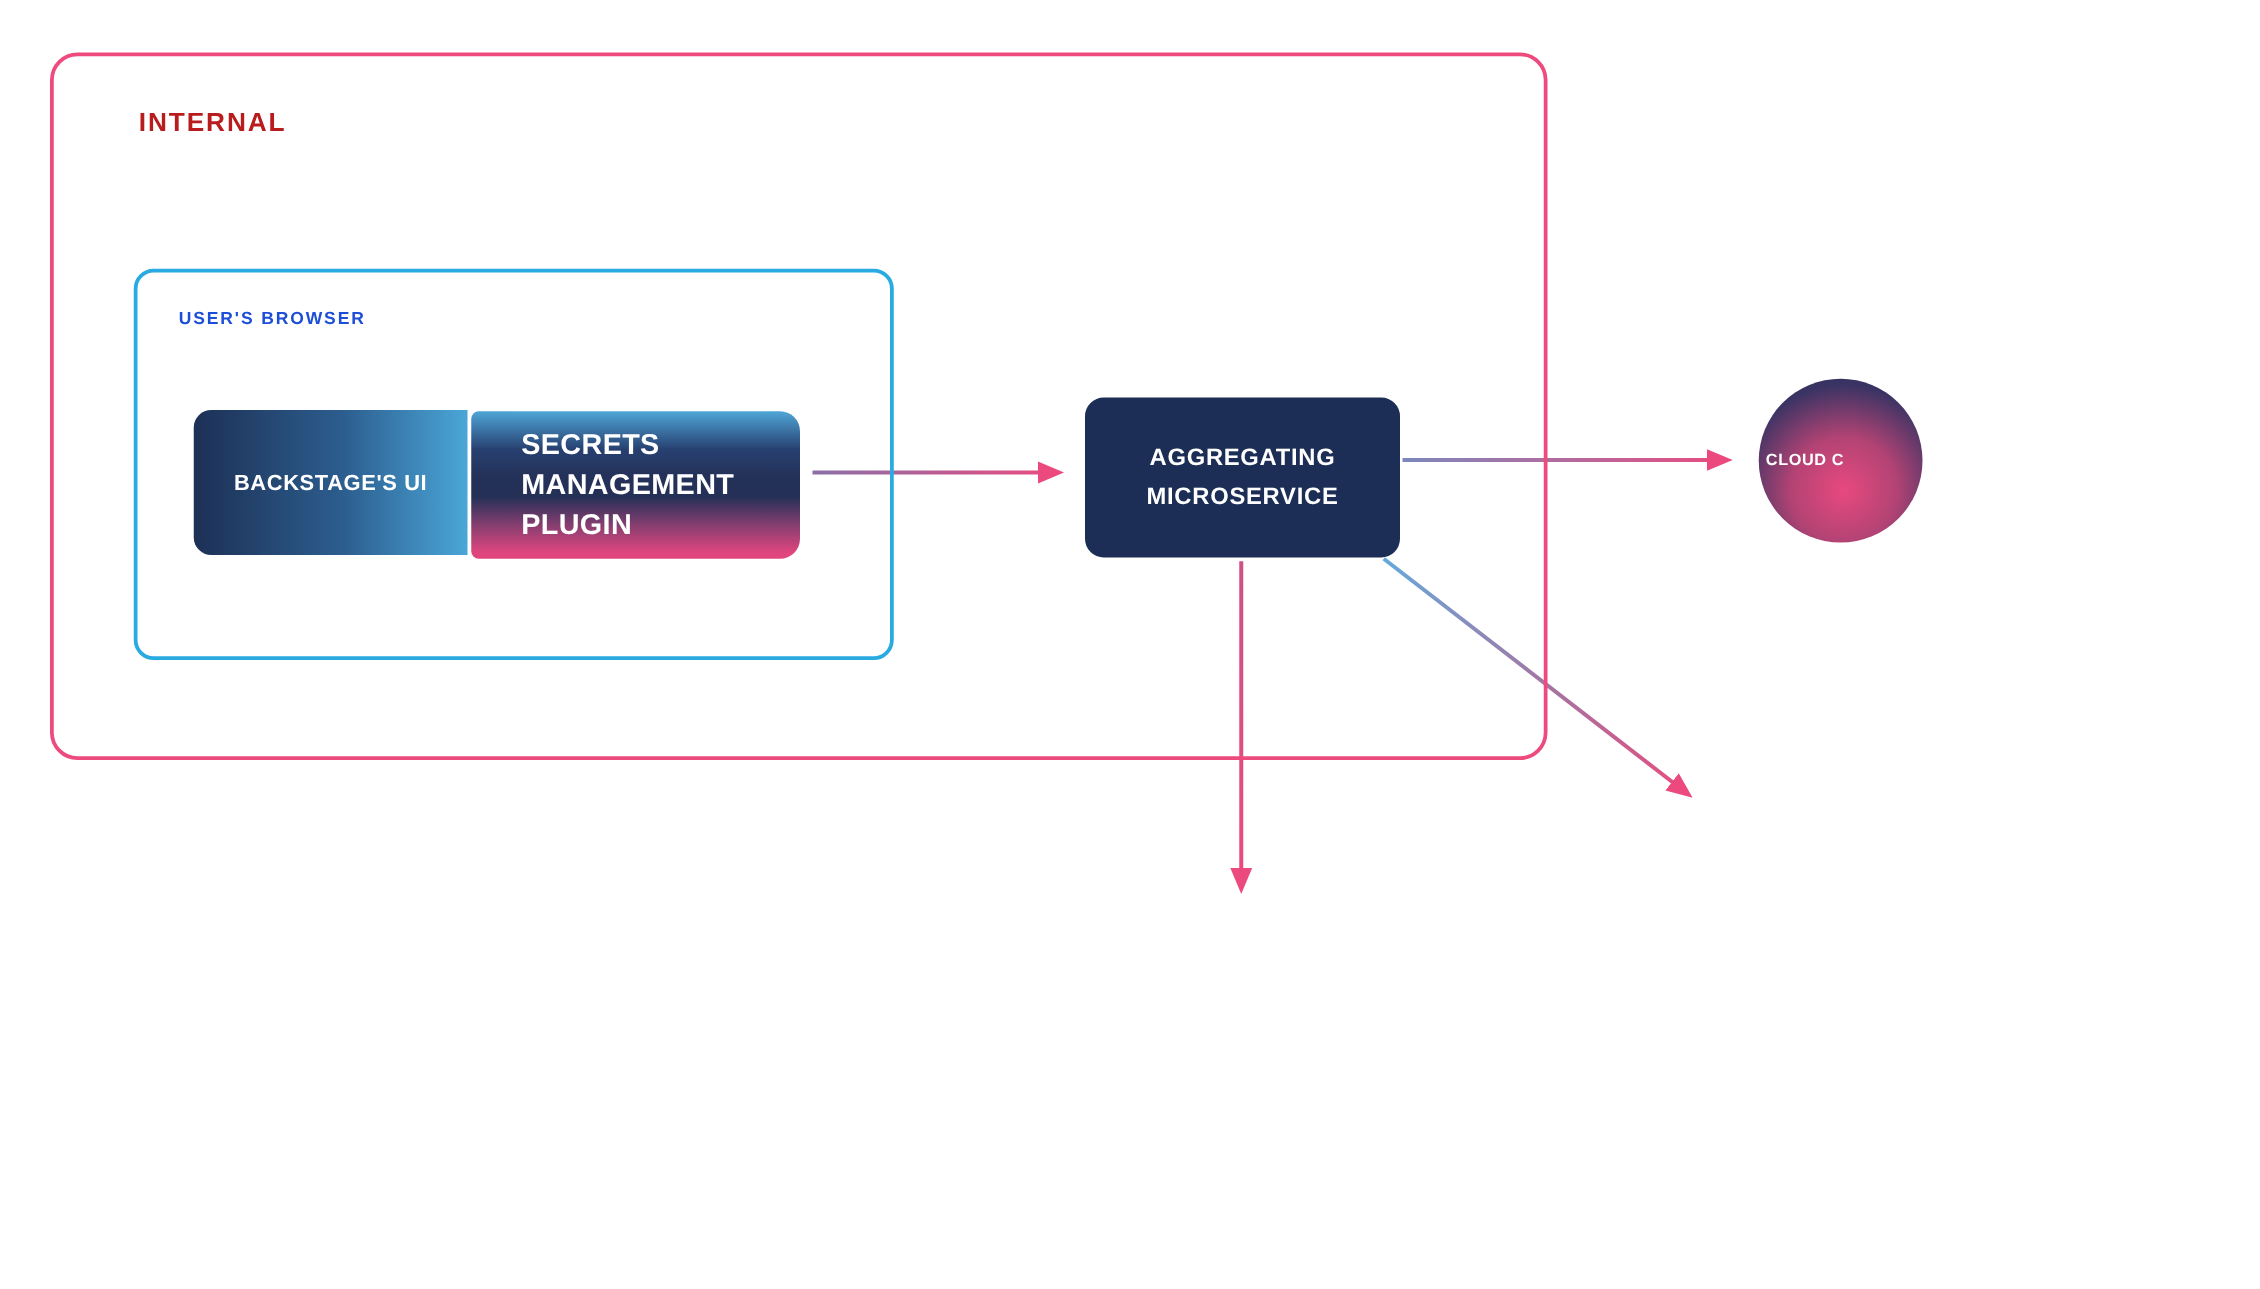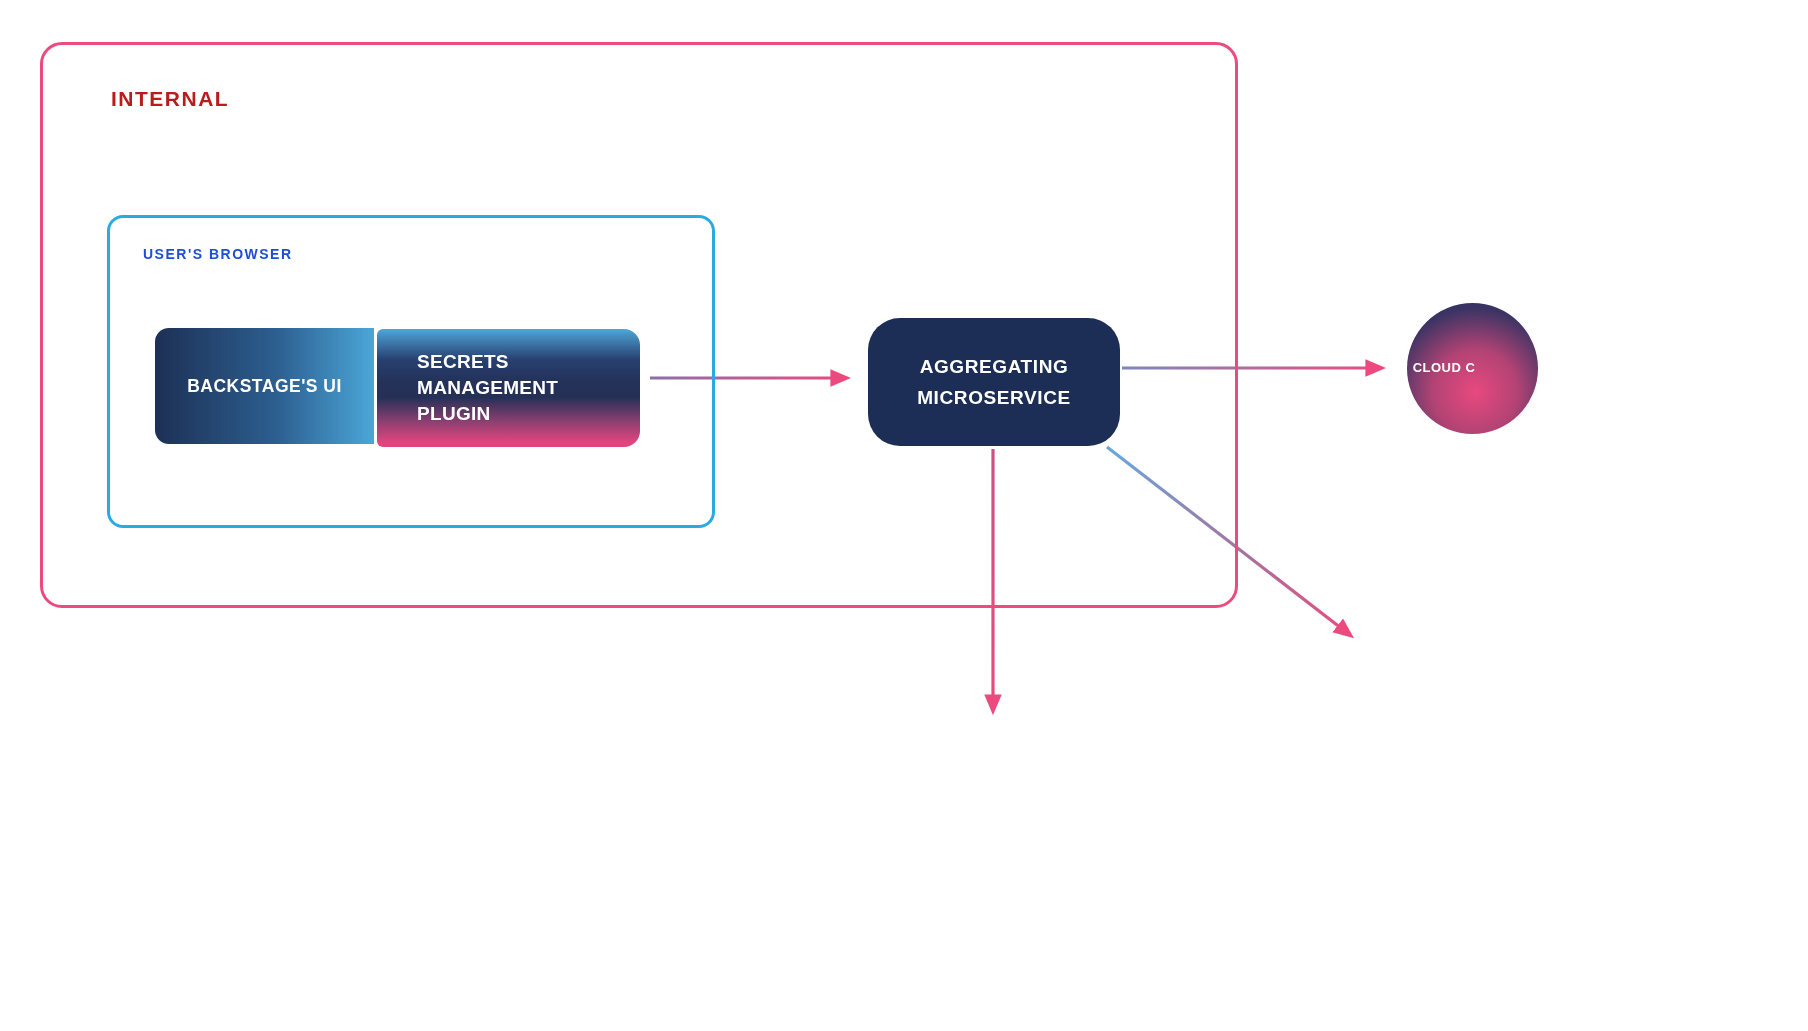--- a/index.html
+++ b/index.html
@@ -45,29 +45,29 @@
     border-radius: 14px 0 0 14px;
     justify-content: center;
     font-size: 17.5px;
     letter-spacing: 0.5px;
   }
   .node-plugin {
     left: 377px; top: 329px; width: 263px; height: 118px;
     background: linear-gradient(180deg, #4FA6D8 0%, #274070 26%, #243158 45%, #253057 58%, #8A3F71 78%, #E0457D 96%);
     border-radius: 6px 16px 16px 6px;
     padding-left: 40px;
-    font-size: 19px;
+    font-size: 23px;
     line-height: 1.38;
     letter-spacing: 0.3px;
   }
   .node-plugin .node-label { width: 175px; }
   .node-aggregating {
     left: 868px; top: 318px; width: 252px; height: 128px;
     background: #1C2E55;
-    border-radius: 32px;
+    border-radius: 15px;
     justify-content: center;
     text-align: center;
     font-size: 19px;
     line-height: 1.65;
     letter-spacing: 0.6px;
   }
   .node-aggregating .node-label { width: 210px; }
 
   
   .cloud {

